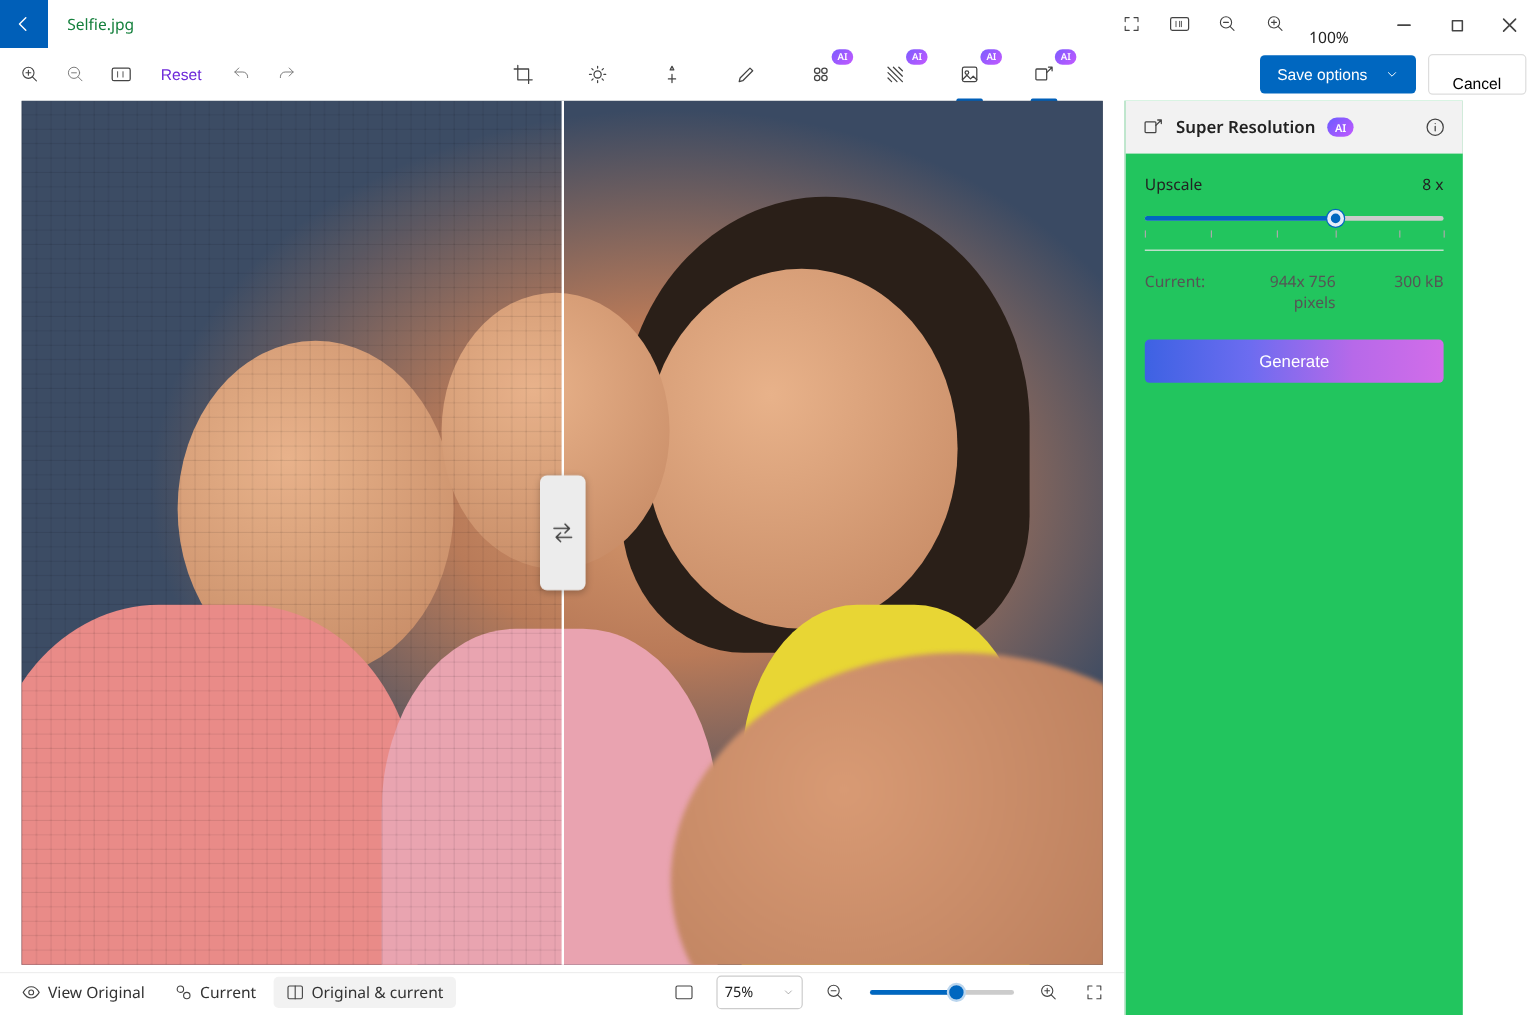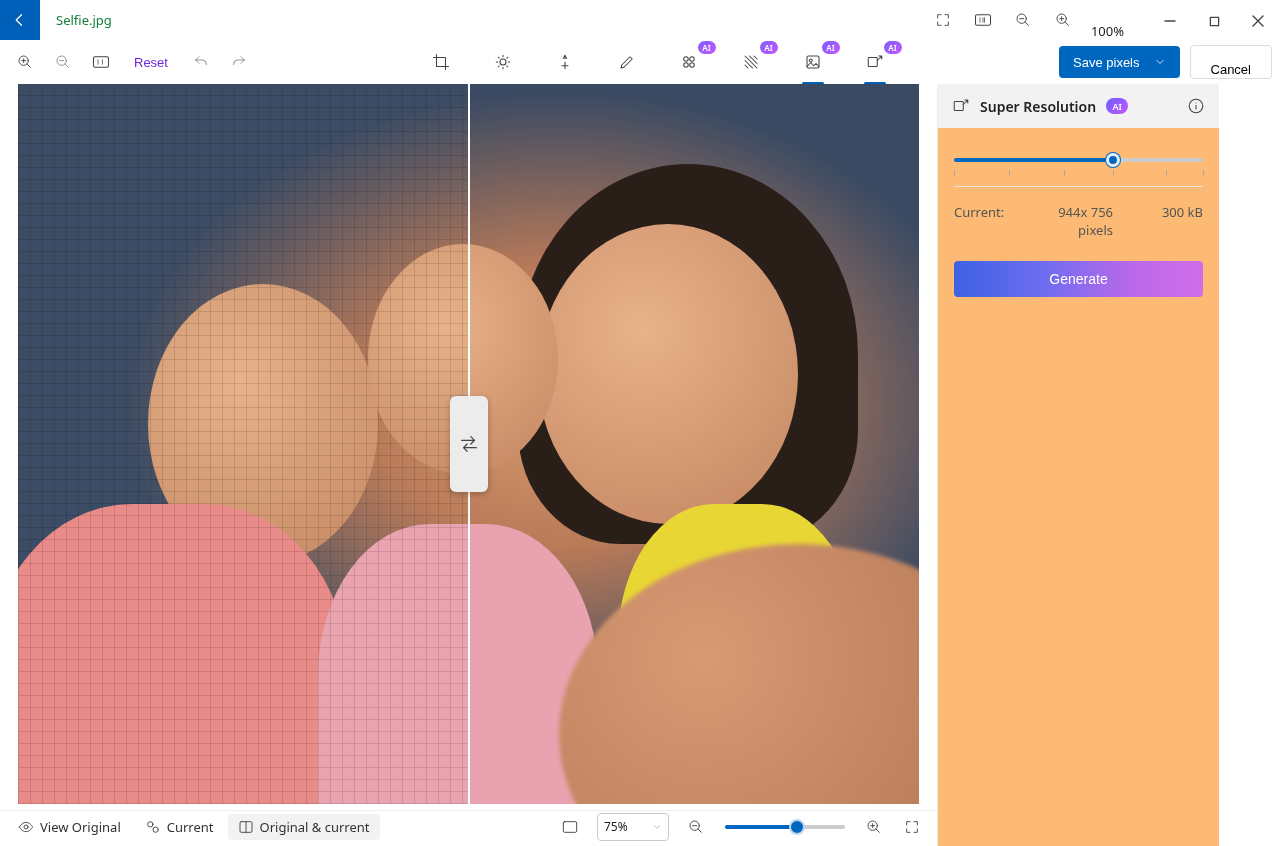--- a/index.html
+++ b/index.html
@@ -52,21 +52,21 @@
   .footer { height: 36px; display: flex; align-items: center; padding: 0 8px 4px; gap: 4px; border-top: 1px solid #eee;}
   .foot-btn { display:flex; align-items:center; gap:6px; padding:4px 10px; border-radius:4px; cursor:pointer; font-size:13px; color:#333; }
   .foot-btn.active { background: rgba(0,0,0,0.05); }
   .foot-spacer { flex:1; }
   .zoom-select { width:72px; height:28px; border:1px solid #ccc; border-radius:4px; background:#fff; font-size:12px; padding:0 6px; display:flex; align-items:center; justify-content:space-between; cursor:pointer; margin:16px 6px; }
   .zoom-track { width:120px; height:4px; background:#ccc; border-radius:2px; position:relative; margin:0 8px; }
   .zoom-fill { position:absolute; left:0; top:0; height:100%; width:60%; background:#0067c0; border-radius:2px; }
   .zoom-thumb { position:absolute; left:60%; top:50%; width:16px; height:16px; background:#0067c0; border:2px solid #bcd6ee; border-radius:50%; transform:translate(-50%,-50%); }
 
   
-  .side { width: 282px; border-left: 1px solid #eee; background:#fdba74; display:flex; flex-direction:column; }
+  .side { width: 282px; border-left: 1px solid #eee; background:#22c55e; display:flex; flex-direction:column; }
   .side-head { height: 44px; background:#f2f2f2; display:flex; align-items:center; padding:0 14px; gap:10px; }
   .side-title { font-size:14px; font-weight:600; color:#222; }
   .ai-pill { width:22px; height:16px; border-radius:8px; background: linear-gradient(135deg, #6a5cff, #c459ff); color:#fff; font-size:9px; display:flex;align-items:center;justify-content:center;font-weight:600; }
   .info-ic { margin-left:auto; }
   .side-body { padding: 16px; }
   .row { display:flex; align-items:center; justify-content:space-between; margin-bottom:10px; font-size:13px; }
   .slider { height:20px; position:relative; margin:6px 0 14px; }
   .slider-track { position:absolute; top:50%; left:0; right:0; height:4px; background:#ccc; border-radius:2px; transform:translateY(-50%); }
   .slider-fill { position:absolute; top:50%; left:0; width:64%; height:4px; background:#0067c0; border-radius:2px; transform:translateY(-50%); }
   .slider-thumb { position:absolute; left:64%; top:50%; width:14px; height:14px; background:#0067c0; border:3px solid #e5edf9; border-radius:50%; transform:translate(-50%,-50%); box-shadow:0 0 0 1px #0067c0; }
@@ -223,21 +223,21 @@
       <svg width="18" height="18" viewBox="0 0 24 24" class="stroke">
           <rect x="3" y="6" width="12" height="12" rx="1"></rect>
           <path d="M17 4h4v4M21 4l-6 6"></path>
         </svg>
       <span class="ai-badge">AI</span>
     </div>
   </div>
 
   <div class="tool-group3">
     <button class="save-btn">
-      <span>Save pixels</span>
+      <span>Save options</span>
       <svg width="12" height="12" viewBox="0 0 24 24" class="stroke-w">
           <path d="M6 9l6 6 6-6"></path>
         </svg>
     </button>
     <button class="cancel-btn">Cancel</button>
   </div>
 </div>
 
 <div class="main">
   <div class="canvas-area">
@@ -328,20 +328,24 @@
       <span class="side-title">Super Resolution</span>
       <span class="ai-pill">AI</span>
       <div class="info-ic">
         <svg width="18" height="18" viewBox="0 0 24 24" class="stroke">
             <circle cx="12" cy="12" r="9"></circle>
             <path d="M12 8h.01M12 11v5"></path>
           </svg>
       </div>
     </div>
     <div class="side-body">
+      <div class="row">
+        <span>Upscale</span>
+        <span>8 x</span>
+      </div>
       <div class="slider">
         <div class="slider-track"></div>
         <div class="slider-fill"></div>
         <div class="slider-thumb"></div>
         <div class="slider-tick" style="left:0%"></div>
         <div class="slider-tick" style="left:22%"></div>
         <div class="slider-tick" style="left:44%"></div>
         <div class="slider-tick" style="left:64%"></div>
         <div class="slider-tick" style="left:85%"></div>
         <div class="slider-tick" style="left:100%"></div>

